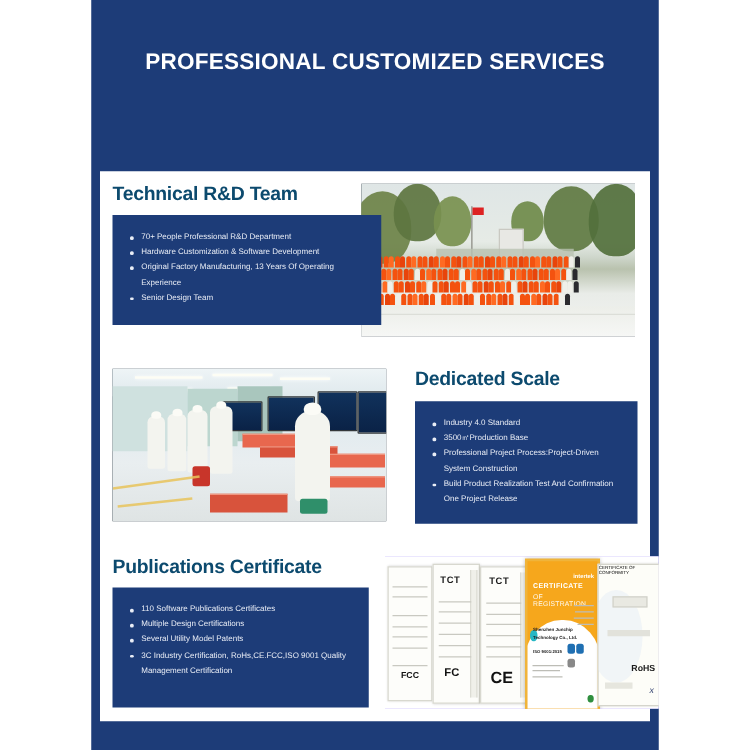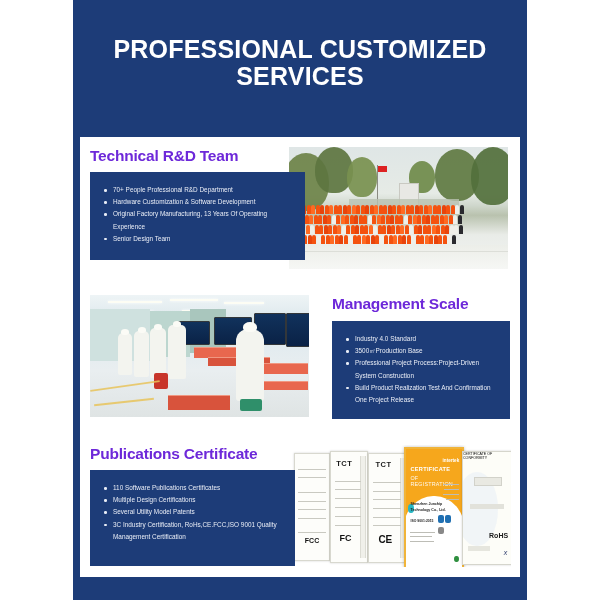--- a/index.html
+++ b/index.html
@@ -17,42 +17,42 @@
     position:absolute;left:73px;top:0;width:454px;height:600px;
     background:#1d3c78;
   }
   
   .header{
     position:absolute;left:73px;top:0;width:454px;height:137px;
   }
   .title{
     position:absolute;left:0;top:36px;width:454px;
     text-align:center;color:#ffffff;
-    font-size:25px;font-weight:bold;line-height:27px;
+    font-size:18px;font-weight:bold;line-height:27px;
     letter-spacing:.2px;
   }
   .subwrap{
     position:absolute;left:0;top:101px;width:454px;height:18px;
     display:flex;align-items:center;justify-content:center;gap:10px;
   }
   .subline{
     height:1px;background:#c3cfe4;flex:0 0 110px;
   }
   .subtitle{
     color:#ffffff;font-size:9.5px;font-weight:bold;white-space:nowrap;
     letter-spacing:.2px;
   }
   
   .panel{
     position:absolute;left:80px;top:137px;width:440px;height:440px;
     background:#ffffff;
   }
   .section{position:absolute;}
   .sec-head{
-    font-size:15.5px;font-weight:bold;color:#6d28d9;
+    font-size:15.5px;font-weight:bold;color:#0c4a6e;
     letter-spacing:-.2px;white-space:nowrap;
   }
   .bullets{
     background:#1d3c78;color:#e8ecf5;
     box-sizing:border-box;
     padding:12px 12px 10px 14px;
   }
   .bullets ul{list-style:none;margin:0;padding:0;}
   .bullets li{
     position:relative;padding-left:9px;
@@ -656,35 +656,35 @@
         <div class="worker" style="left:146px;top:34px;width:28px;height:72px;border-radius:12px 12px 3px 3px;">
             <i class="hat" style="width:14px;height:10px;top:-7px;"></i>
           </div>
 
         <div class="stool" style="left:64px;top:78px;width:14px;height:16px;"></div>
         <div class="stool g" style="left:150px;top:104px;width:22px;height:12px;"></div>
         <div class="floorline" style="left:0;top:90px;width:70px;transform:rotate(-8deg);"></div>
         <div class="floorline" style="left:4px;top:106px;width:60px;transform:rotate(-6deg);"></div>
       </div>
 
-      <div class="sec-head" style="position:absolute;left:252px;top:10px;">Management Scale</div>
+      <div class="sec-head" style="position:absolute;left:252px;top:10px;">Dedicated Scale</div>
 
       <div class="bullets" style="position:absolute;left:252px;top:36px;width:178px;height:98px;">
         <ul>
           <li>Industry 4.0 Standard</li>
           <li>3500㎡Production Base</li>
           <li>Professional Project Process:Project-Driven System Construction</li>
           <li>Build Product Realization Test And Confirmation One Project Release</li>
         </ul>
       </div>
     </div>
 
     <div class="section" style="left:0;top:300px;width:440px;height:140px;">
 
-      <div class="photo" style="left:212px;top:8px;width:219px;height:122px;background:#c4b5fd;">
+      <div class="photo" style="left:228px;top:8px;width:219px;height:122px;background:#c4b5fd;">
         <div class="certstrip"></div>
 
         <div class="cert" style="left:2px;top:8px;width:34px;height:106px;">
           <div class="cline" style="top:14%;"></div>
             <div class="cline" style="top:22%;"></div>
           <div class="cline" style="top:36%;"></div>
             <div class="cline" style="top:44%;"></div>
           <div class="cline" style="top:52%;"></div>
             <div class="cline" style="top:60%;"></div>
           <div class="cline" style="top:74%;"></div>
@@ -705,21 +705,21 @@
 
         <div class="cert" style="left:76px;top:8px;width:38px;height:108px;">
           <div class="cbig" style="top:6%;left:-24%;font-size:7.5px;">TCT</div>
           <div class="sidebar" style="right:2%;"></div>
           <div class="cline" style="top:26%;right:16%;"></div>
             <div class="cline" style="top:34%;right:16%;"></div>
           <div class="cline" style="top:42%;right:16%;"></div>
             <div class="cline" style="top:50%;right:16%;"></div>
           <div class="cline" style="top:58%;right:16%;"></div>
             <div class="cline" style="top:66%;right:16%;"></div>
-          <div class="mark" style="top:74%;left:-14%;font-size:10px;">CE</div>
+          <div class="mark" style="top:74%;left:-14%;font-size:13px;">CE</div>
         </div>
 
         <div class="cert-gold" style="left:112px;top:2px;width:56px;height:118px;">
           <div class="gold-wave"></div>
           <div class="gold-dot"></div>
           <div class="glogo">intertek</div>
           <div class="gtitle">CERTIFICATE</div>
           <div class="gsub">OF REGISTRATION</div>
           <div class="gco">Shenzhen Junchip Technology Co., Ltd.</div>
           <div class="giso">ISO 9001:2015</div>

